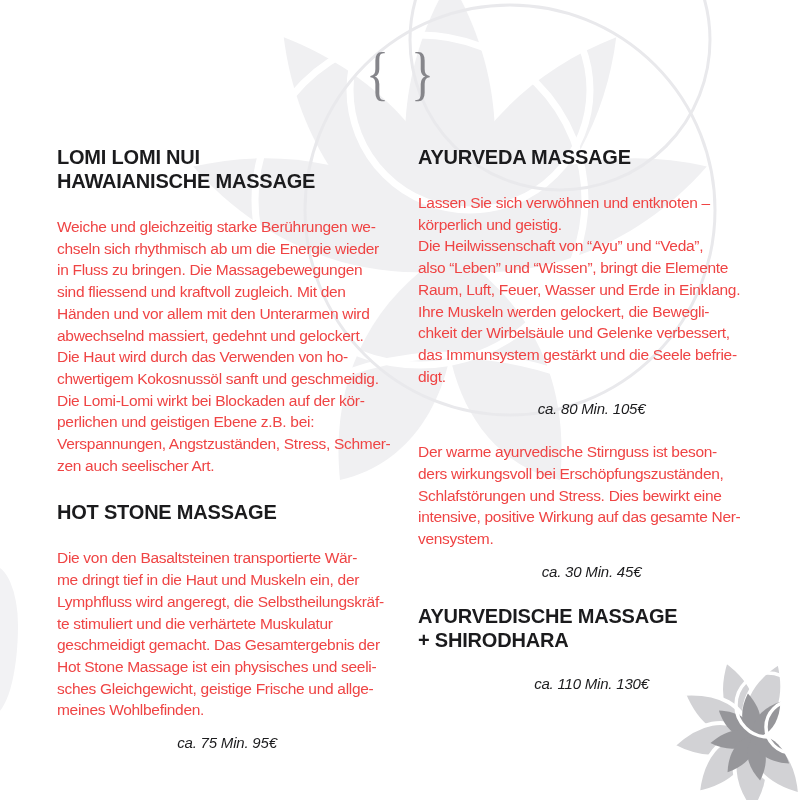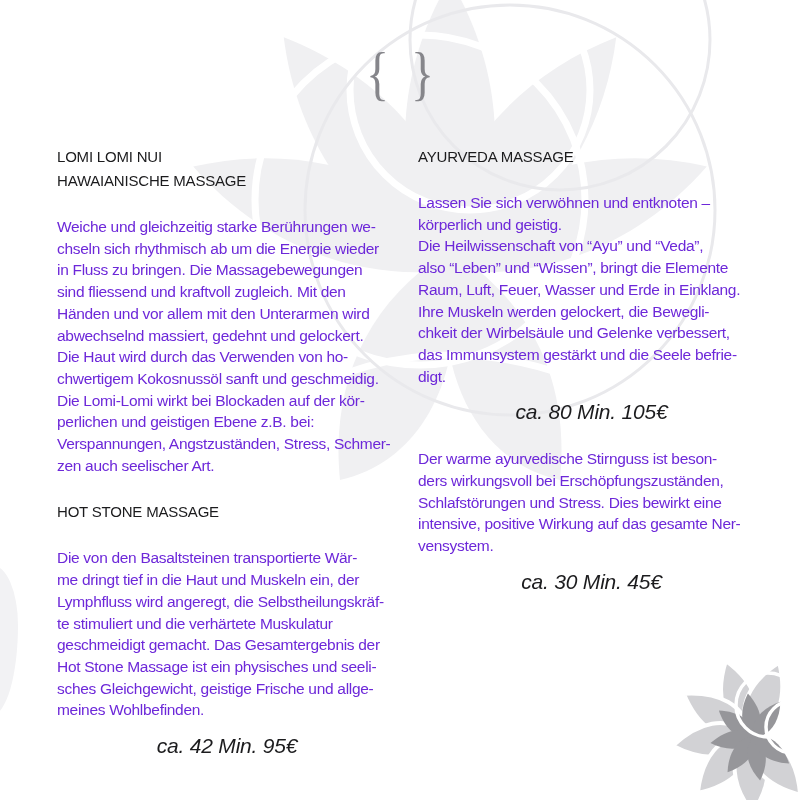--- a/index.html
+++ b/index.html
@@ -59,39 +59,39 @@
     padding-top: 2px;
   }
 
   
   .col { position: absolute; top: 145px; }
   .col-left  { left: 57px;  width: 340px; }
   .col-right { left: 418px; width: 347px; }
 
   .sec { margin-bottom: 24px; }
   .sec-heading {
-    font-size: 15px;
-    font-weight: normal;
+    font-size: 20px;
+    font-weight: bold;
     line-height: 24px;
     letter-spacing: -0.2px;
     white-space: pre-line;
     color: #1b1b1d;
     margin-bottom: 10px;
   }
   .sec-body {
     font-size: 15.5px;
     line-height: 21.7px;
     letter-spacing: -0.3px;
     white-space: pre;
-    color: #6d28d9;
+    color: #ef4444;
     margin-top: 23px;
   }
   .sec-price {
     font-style: italic;
-    font-size: 21px;
+    font-size: 15px;
     letter-spacing: -0.2px;
     text-align: center;
     margin-top: 13px;
     color: #1c1c1e;
   }
 </style>
 </head>
 <body>
 
 <svg class="wm-top" width="560" height="640" viewBox="0 0 560 640" aria-hidden="true">
@@ -144,21 +144,21 @@
   <section class="sec">
     <h2 class="sec-heading">HOT STONE MASSAGE</h2>
     <p class="sec-body">Die von den Basaltsteinen transportierte Wär-
 me dringt tief in die Haut und Muskeln ein, der
 Lymphfluss wird angeregt, die Selbstheilungskräf-
 te stimuliert und die verhärtete Muskulatur
 geschmeidigt gemacht. Das Gesamtergebnis der
 Hot Stone Massage ist ein physisches und seeli-
 sches Gleichgewicht, geistige Frische und allge-
 meines Wohlbefinden.</p>
-    <p class="sec-price">ca. 42 Min. 95€</p>
+    <p class="sec-price">ca. 75 Min. 95€</p>
   </section>
 
 </div>
 
 <div class="col col-right">
 
   <section class="sec">
     <h2 class="sec-heading">AYURVEDA MASSAGE</h2>
     <p class="sec-body">Lassen Sie sich verwöhnen und entknoten –
 körperlich und geistig.
@@ -174,20 +174,26 @@
 
   <section class="sec">
     <p class="sec-body">Der warme ayurvedische Stirnguss ist beson-
 ders wirkungsvoll bei Erschöpfungszuständen,
 Schlafstörungen und Stress. Dies bewirkt eine
 intensive, positive Wirkung auf das gesamte Ner-
 vensystem.</p>
     <p class="sec-price">ca. 30 Min. 45€</p>
   </section>
 
+  <section class="sec">
+    <h2 class="sec-heading">AYURVEDISCHE MASSAGE
++ SHIRODHARA</h2>
+    <p class="sec-body"></p>
+    <p class="sec-price">ca. 110 Min. 130€</p>
+  </section>
 
 </div>
 
 <svg class="corner-flower" width="150" height="145" viewBox="0 0 150 145" aria-hidden="true">
   <g transform="translate(100,80)">
 
     <g fill="#d2d2d5" stroke="#ffffff" stroke-width="4" stroke-linejoin="round">
       <path d="M0,-78 C20,-50 24,-20 0,0 C-24,-20 -20,-50 0,-78 Z" transform="rotate(-18)"></path>
       <path d="M0,-78 C20,-50 24,-20 0,0 C-24,-20 -20,-50 0,-78 Z" transform="rotate(-58)"></path>
       <path d="M0,-78 C20,-50 24,-20 0,0 C-24,-20 -20,-50 0,-78 Z" transform="rotate(-98)"></path>

